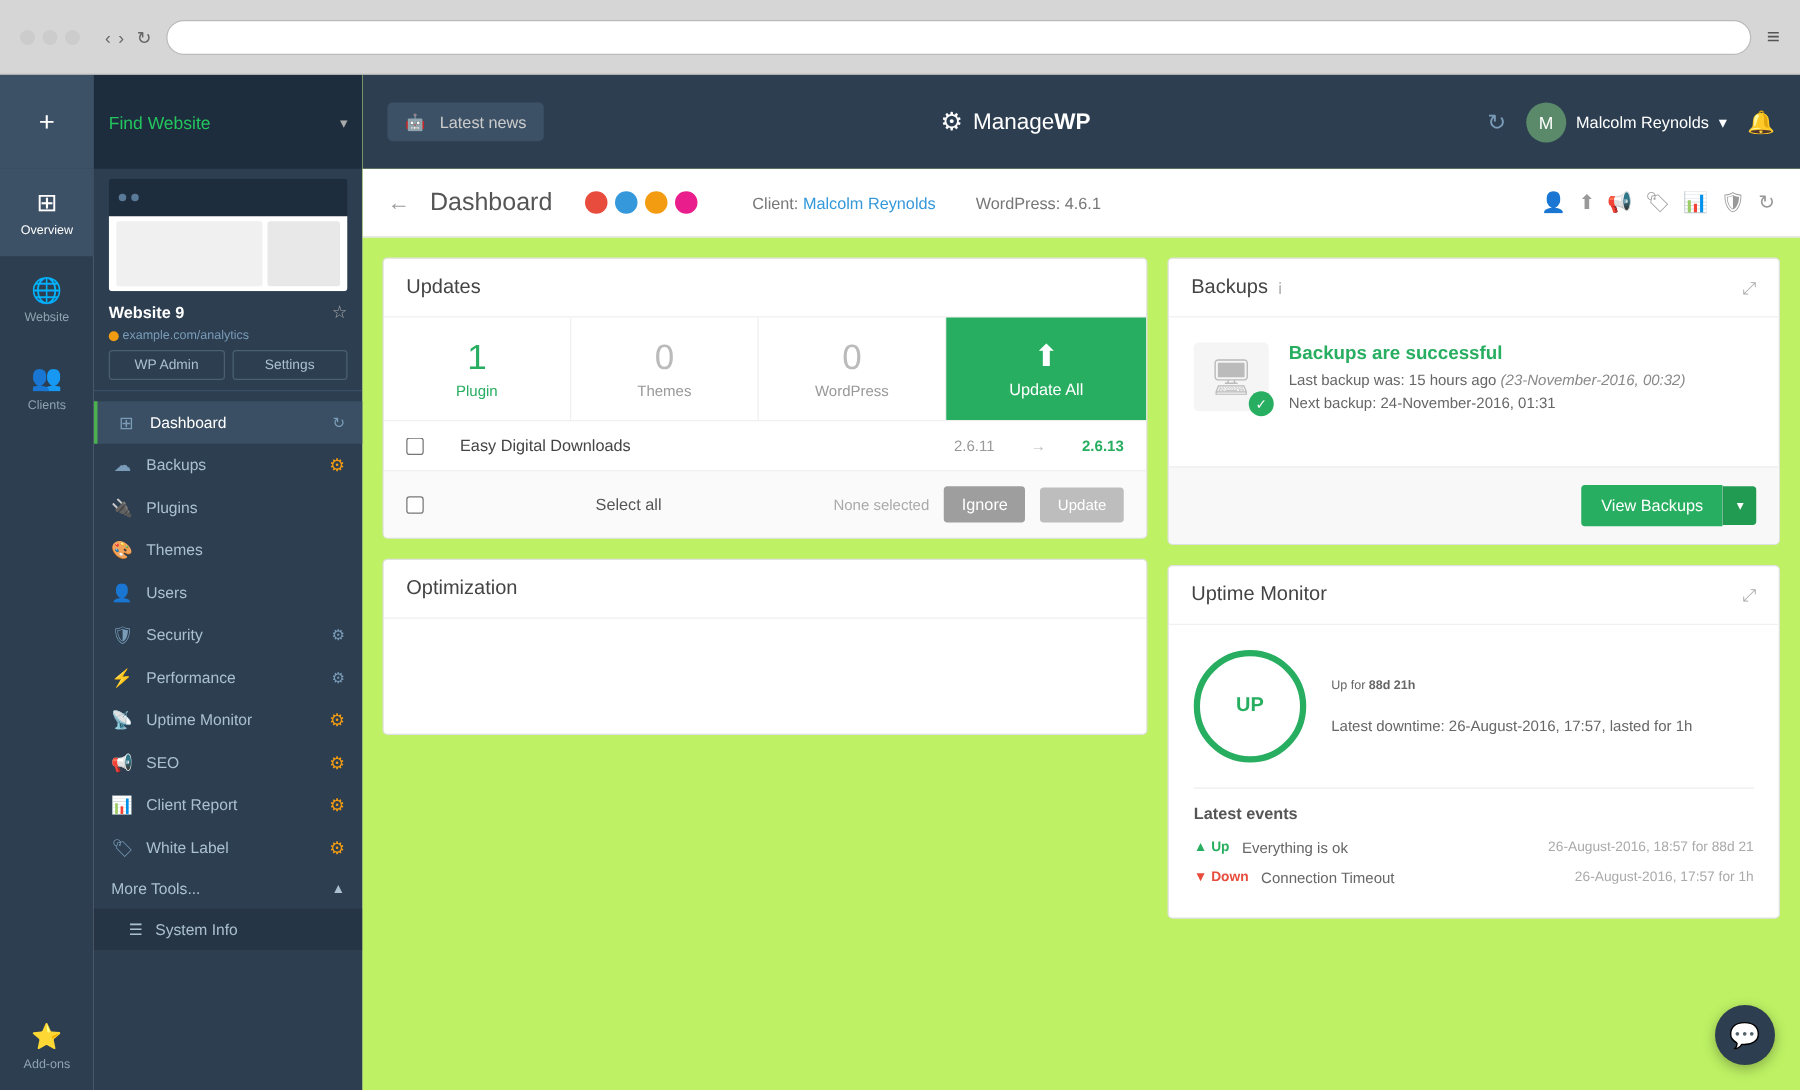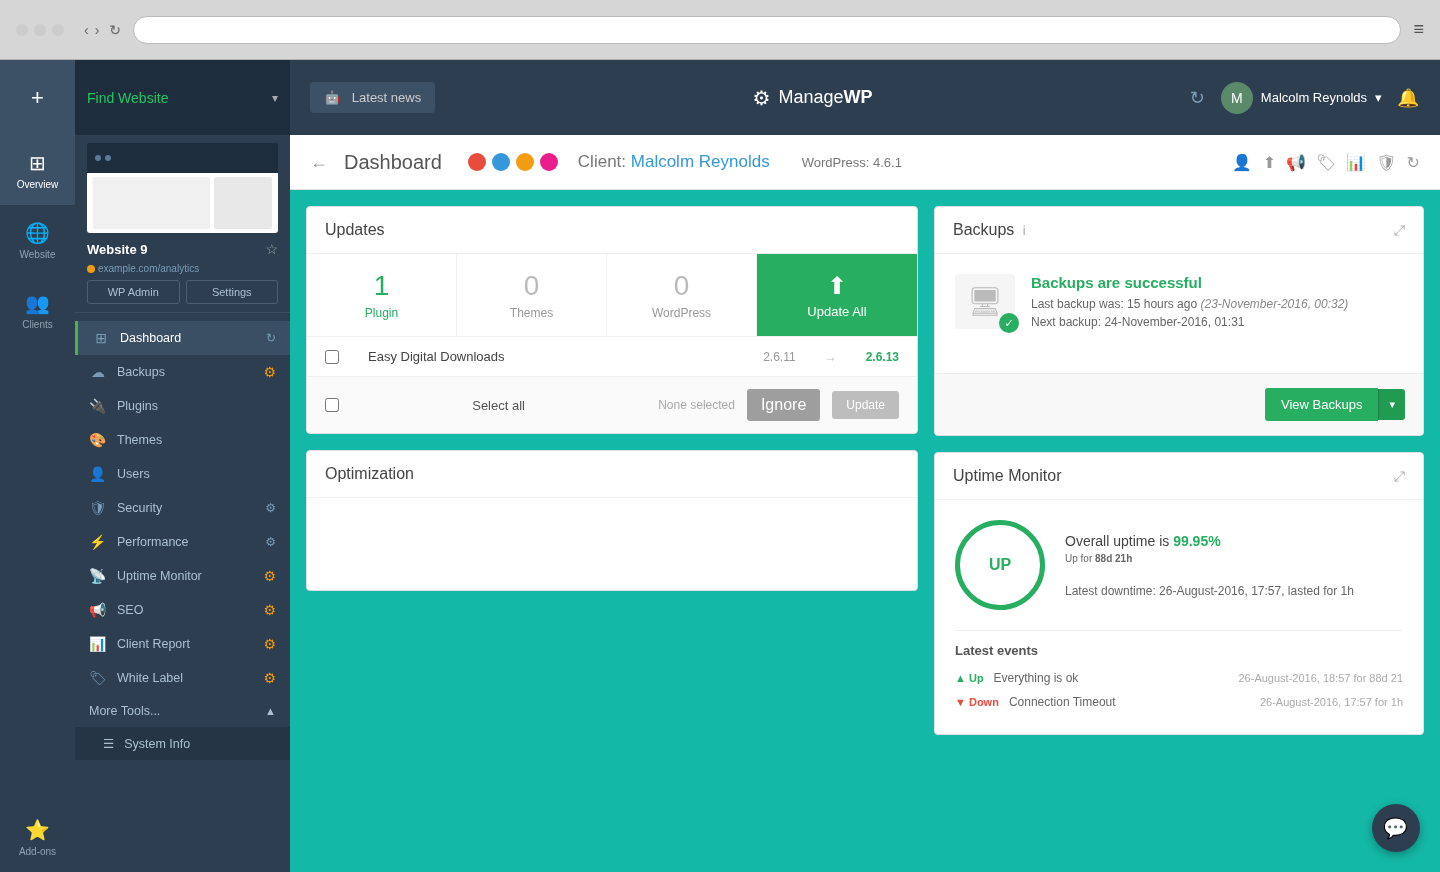--- a/index.html
+++ b/index.html
@@ -168,21 +168,21 @@
       align-items: center;
       padding: 9px 14px 9px 28px;
       cursor: pointer;
       color: #aac0d0;
       font-size: 12.5px;
       gap: 10px;
       background: #253545;
     }
 
     
-    .main-content { flex: 1; background: #14b8a6; display: flex; flex-direction: column; overflow: hidden; }
+    .main-content { flex: 1; background: #bef264; display: flex; flex-direction: column; overflow: hidden; }
 
     
     .top-header {
       height: 75px;
       background: #2c3e50;
       display: flex;
       align-items: center;
       padding: 0 20px;
       gap: 16px;
     }
@@ -231,21 +231,21 @@
       display: flex;
       align-items: center;
       height: 55px;
       border-bottom: 1px solid #e0e0e0;
       gap: 16px;
     }
     .back-btn { color: #999; font-size: 18px; cursor: pointer; }
     .page-title { font-size: 20px; color: #555; font-weight: 300; margin-right: 10px; }
     .color-dots { display: flex; gap: 6px; }
     .color-dot { width: 18px; height: 18px; border-radius: 50%; cursor: pointer; }
-    .client-info { margin-left: 4px; color: #777; font-size: 17px; }
+    .client-info { margin-left: 28px; color: #777; font-size: 13px; }
     .client-link { color: #3498db; text-decoration: none; font-weight: 500; }
     .wp-version { margin-left: 16px; color: #777; font-size: 13px; }
     .sub-header-actions { margin-left: auto; display: flex; gap: 10px; color: #999; font-size: 16px; }
     .sub-action { cursor: pointer; }
 
     
     .content-grid {
       display: grid;
       grid-template-columns: 1fr 490px;
       gap: 16px;
@@ -321,21 +321,21 @@
       display: flex;
       align-items: center;
       padding: 12px 18px;
       gap: 12px;
       border-top: 1px solid #f0f0f0;
       background: #fafafa;
     }
     .footer-checkbox { width: 14px; height: 14px; cursor: pointer; }
     .select-all-label { font-size: 13px; color: #555; flex: 1; text-align: center; }
     .none-selected { font-size: 12px; color: #aaa; }
-    .ignore-btn { padding: 7px 14px; background: #9e9e9e; color: white; border: none; border-radius: 3px; font-size: 16px; cursor: pointer; }
+    .ignore-btn { padding: 7px 14px; background: #9e9e9e; color: white; border: none; border-radius: 3px; font-size: 13px; cursor: pointer; }
     .update-btn { padding: 7px 14px; background: #bdbdbd; color: white; border: none; border-radius: 3px; font-size: 12px; cursor: pointer; }
 
     
     .optimization-card { margin-top: 0; }
 
     
     .backups-content { padding: 20px; }
     .backup-status {
       display: flex;
       align-items: flex-start;
@@ -770,24 +770,20 @@
 
           <div class="card" style="margin-top:16px;">
             <div class="card-header">
               <span>Uptime Monitor</span>
               <span class="card-expand">⤢</span>
             </div>
             <div class="uptime-content">
               <div class="uptime-overview">
                 <div class="uptime-circle">UP</div>
                 <div class="uptime-stats">
-                  <div class="uptime-percent">
-                    <span>Overall uptime is</span>
-                    <strong>99.95%</strong>
-                  </div>
                   <div class="uptime-duration">
                     <span>Up for</span>
                     <strong>88d 21h</strong>
                   </div>
                   <div class="latest-downtime">
                     <span>Latest downtime:</span>
                     <span>26-August-2016, 17:57, lasted for 1h</span>
                   </div>
                 </div>
               </div>

